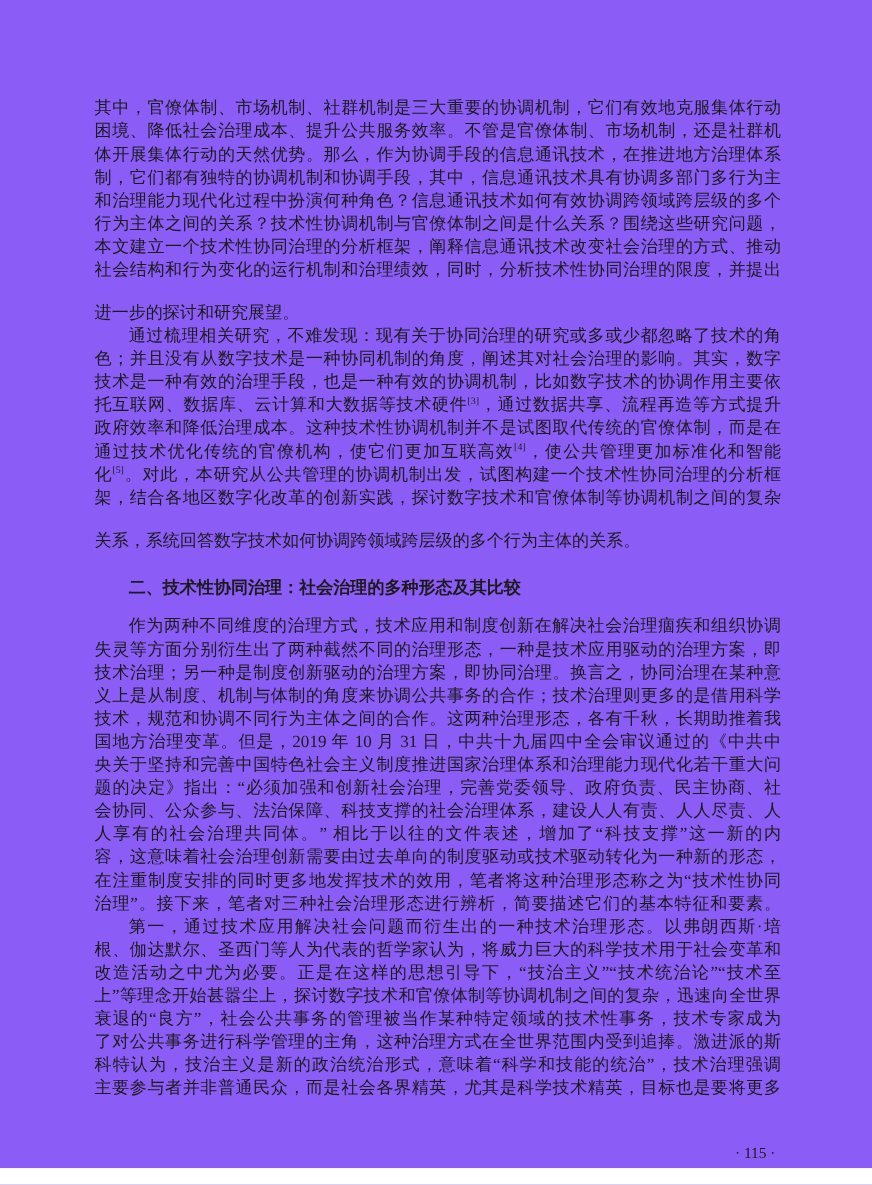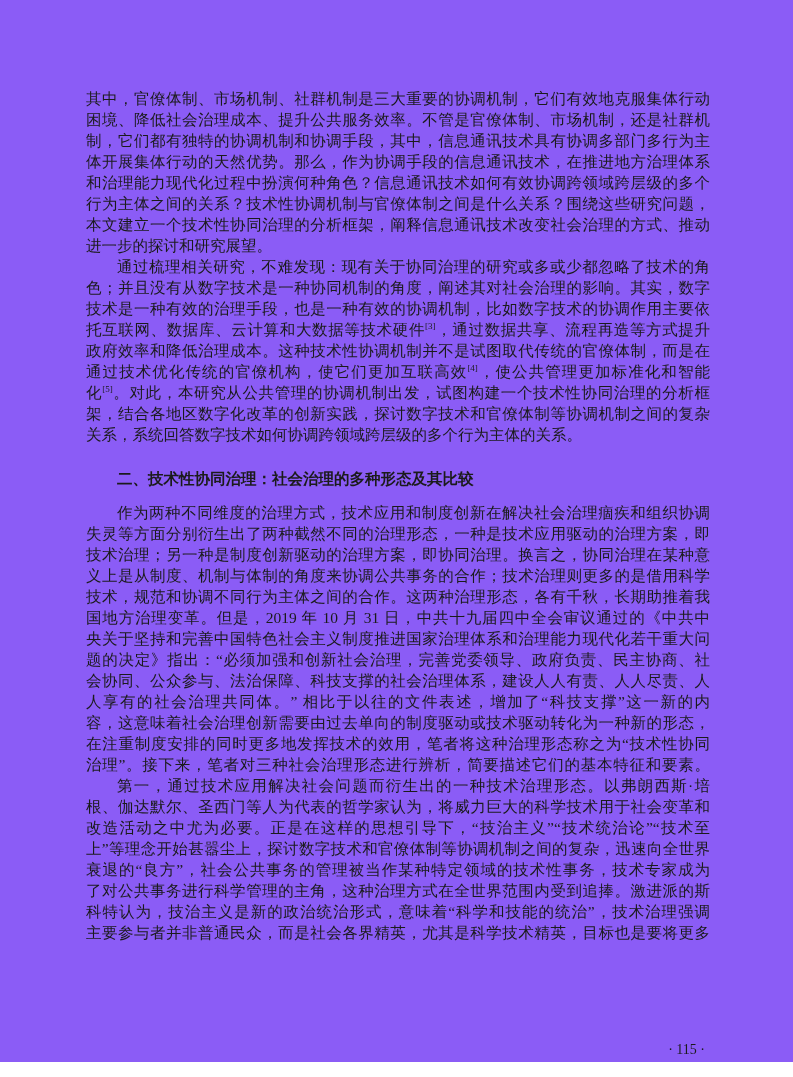--- a/index.html
+++ b/index.html
@@ -24,29 +24,29 @@
   }
   .paragraph { margin: 0; }
   .line {
     font-size: 15.5px;
     line-height: 21px;
     text-align: justify;
     text-align-last: justify;
     white-space: normal;
   }
   .line.indent { padding-left: 31px; }
-  .line.endp { text-align-last: left; }
+  .line.endp { text-align-last: left; margin-top: 18px; }
   .line sup {
     font-size: 9px;
     line-height: 0;
     vertical-align: super;
     letter-spacing: 0;
   }
   .heading {
-    font-family: Liberation Sans, sans-serif;
+    font-family: Liberation Mono, monospace;
     font-weight: 700;
     font-size: 15.5px;
     line-height: 21px;
     padding-left: 31px;
     margin: 23px 0 13px 0;
   }
   .pagenum {
     position: absolute;
     top: 1042px;
     right: 88px;
@@ -56,25 +56,26 @@
   }
 </style>
 </head>
 <body>
 
 <div class="page">
   <div class="textblock">
       <div class="paragraph">
         <div class="line">其中，官僚体制、市场机制、社群机制是三大重要的协调机制，它们有效地克服集体行动</div>
         <div class="line">困境、降低社会治理成本、提升公共服务效率。不管是官僚体制、市场机制，还是社群机</div>
+        <div class="line">体开展集体行动的天然优势。那么，作为协调手段的信息通讯技术，在推进地方治理体系</div>
         <div class="line">制，它们都有独特的协调机制和协调手段，其中，信息通讯技术具有协调多部门多行为主</div>
-        <div class="line">体开展集体行动的天然优势。那么，作为协调手段的信息通讯技术，在推进地方治理体系</div>
         <div class="line">和治理能力现代化过程中扮演何种角色？信息通讯技术如何有效协调跨领域跨层级的多个</div>
         <div class="line">行为主体之间的关系？技术性协调机制与官僚体制之间是什么关系？围绕这些研究问题，</div>
         <div class="line">本文建立一个技术性协同治理的分析框架，阐释信息通讯技术改变社会治理的方式、推动</div>
+        <div class="line">社会结构和行为变化的运行机制和治理绩效，同时，分析技术性协同治理的限度，并提出</div>
         <div class="line endp">进一步的探讨和研究展望。</div>
       </div>
       <div class="paragraph">
         <div class="line indent">通过梳理相关研究，不难发现：现有关于协同治理的研究或多或少都忽略了技术的角</div>
         <div class="line">色；并且没有从数字技术是一种协同机制的角度，阐述其对社会治理的影响。其实，数字</div>
         <div class="line">技术是一种有效的治理手段，也是一种有效的协调机制，比如数字技术的协调作用主要依</div>
         <div class="line">托互联网、数据库、云计算和大数据等技术硬件<sup>[3]</sup>，通过数据共享、流程再造等方式提升</div>
         <div class="line">政府效率和降低治理成本。这种技术性协调机制并不是试图取代传统的官僚体制，而是在</div>
         <div class="line">通过技术优化传统的官僚机构，使它们更加互联高效<sup>[4]</sup>，使公共管理更加标准化和智能</div>
         <div class="line">化<sup>[5]</sup>。对此，本研究从公共管理的协调机制出发，试图构建一个技术性协同治理的分析框</div>

